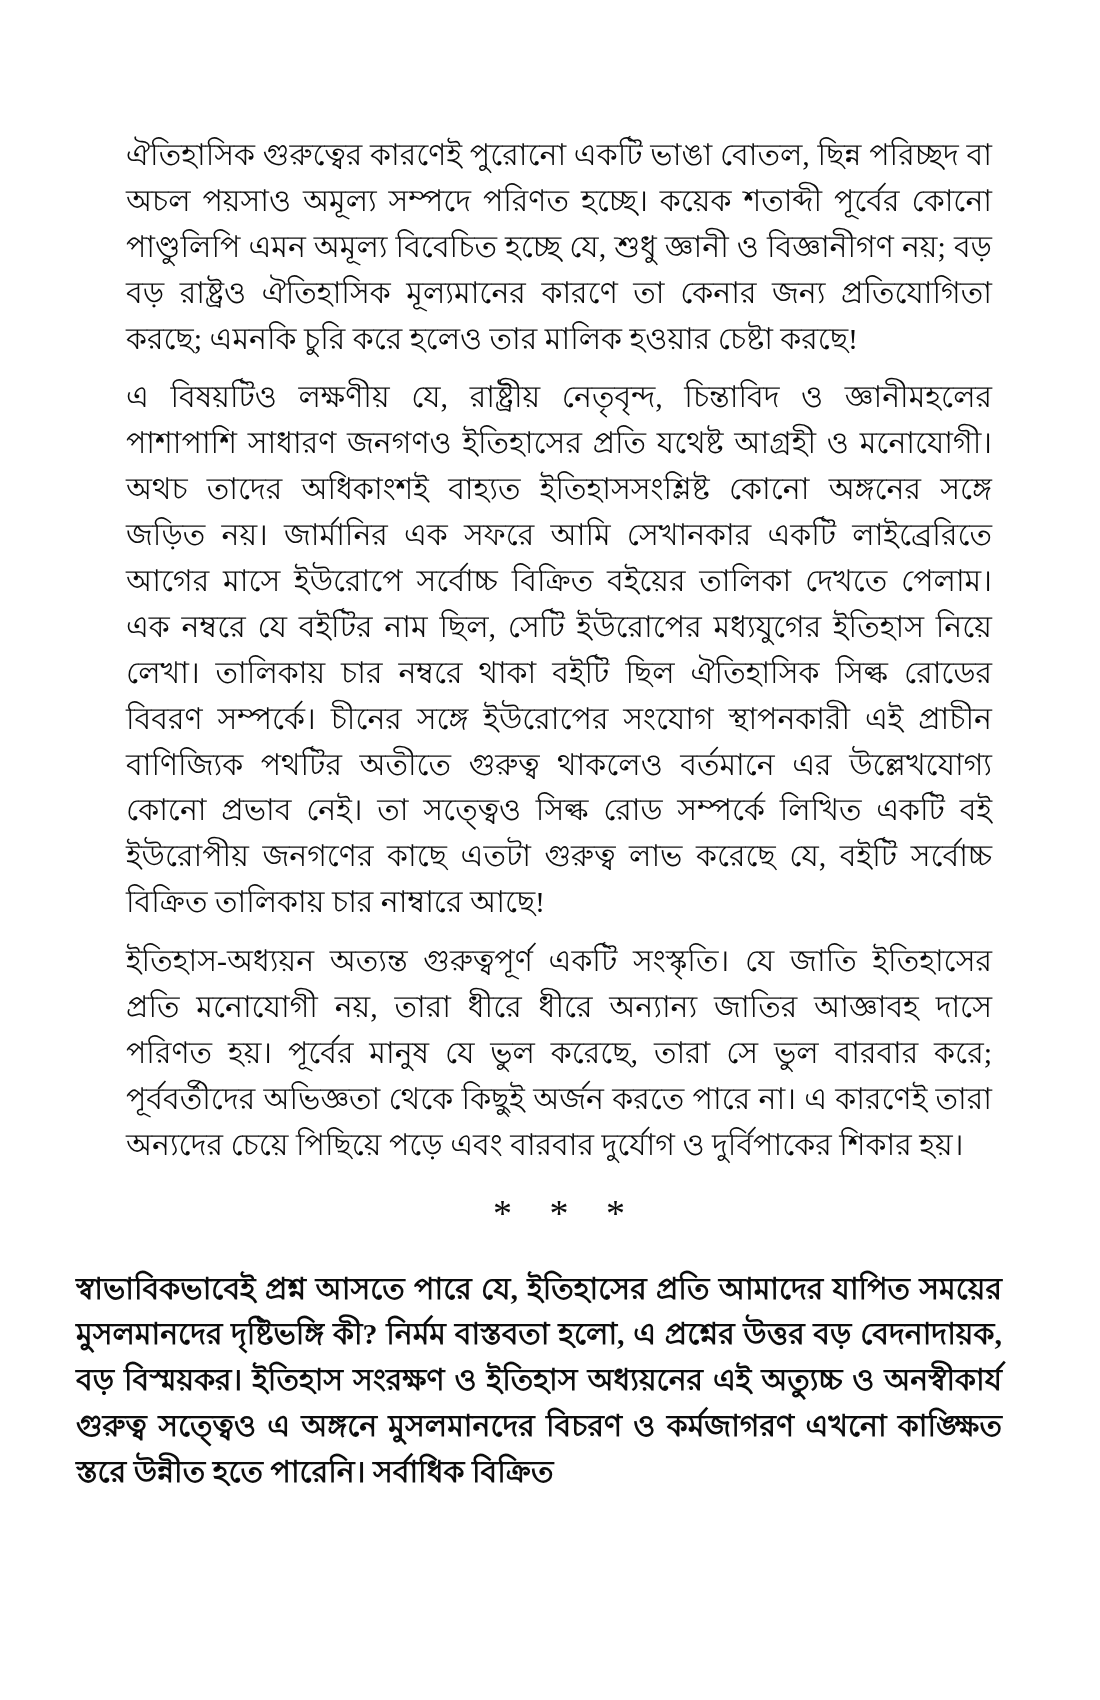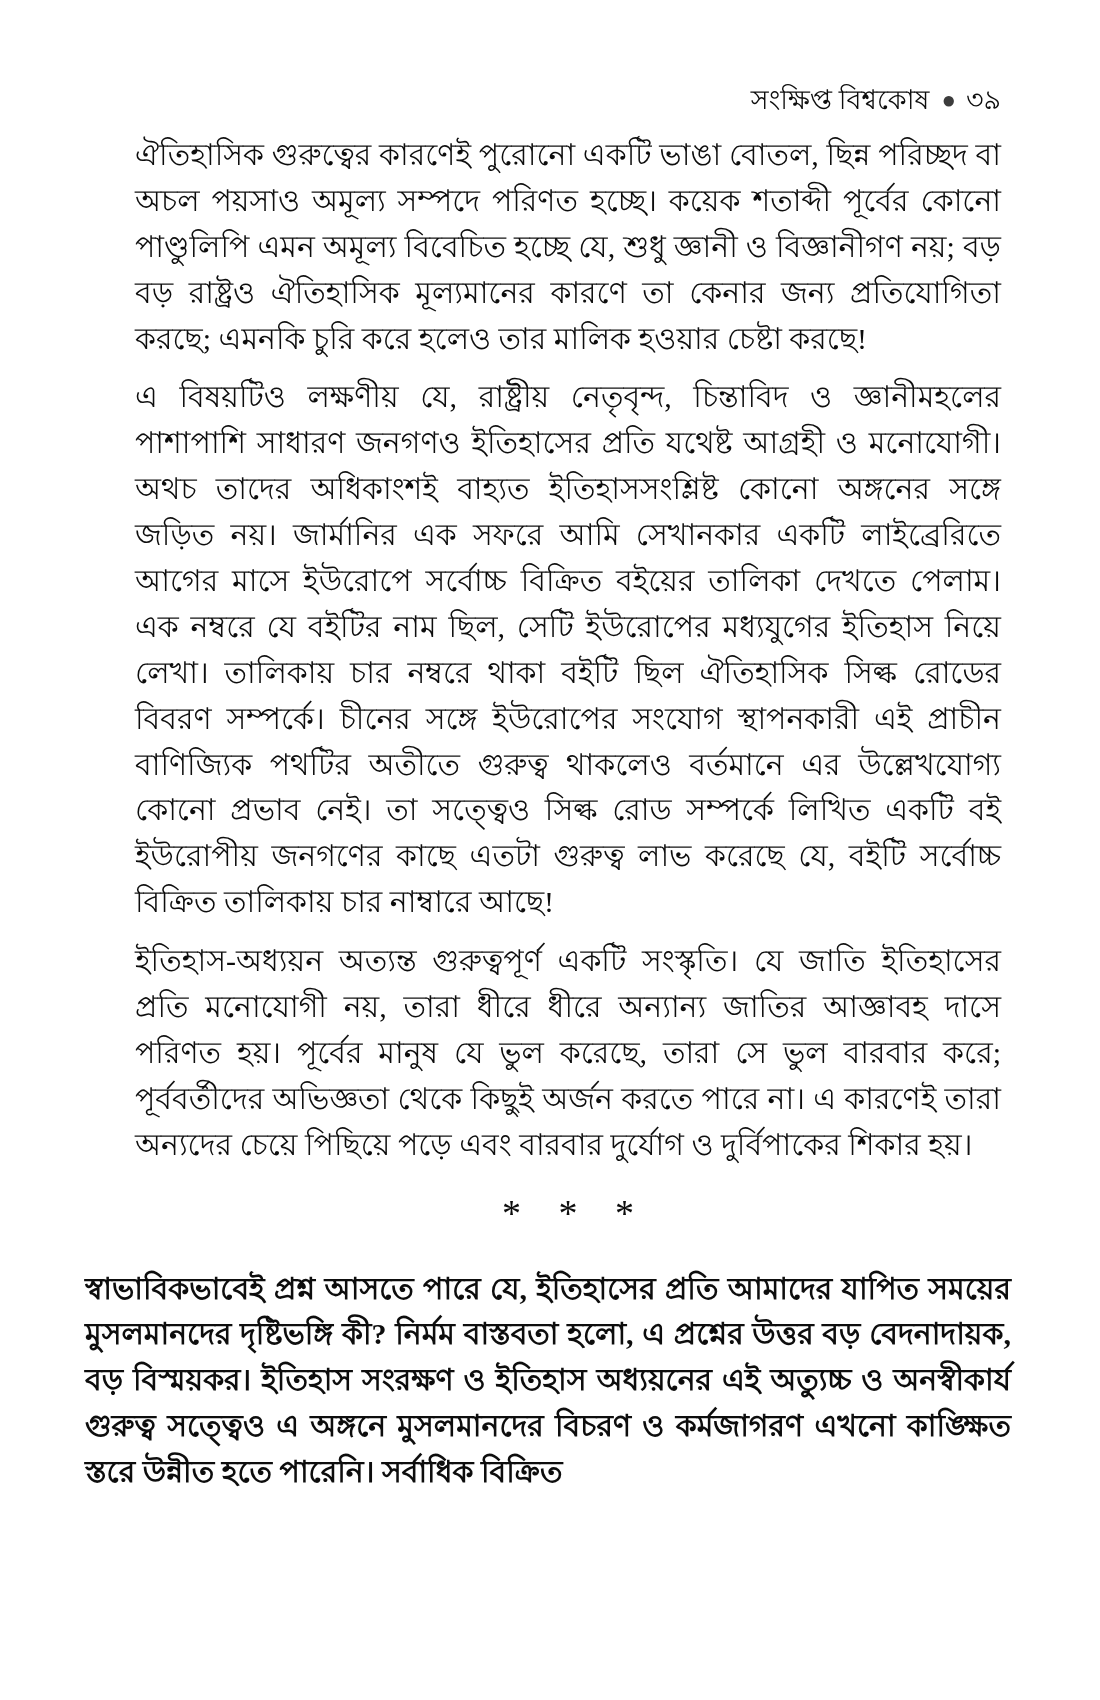--- a/index.html
+++ b/index.html
@@ -29,21 +29,21 @@
   .running-header .bullet {
     display: inline-block;
     color: #3c3c3c;
     font-size: 24px;
     padding: 0 10px 0 12px;
     vertical-align: 1px;
   }
   .content {
     position: absolute;
     top: 132px;
-    left: 135px;
+    left: 126px;
     width: 866px;
     font-size: 30px;
     line-height: 1.53;
     text-align: justify;
     text-justify: inter-word;
   }
   .content p {
     margin: 0 0 13px 0;
   }
   .separator {
@@ -58,23 +58,20 @@
     margin-left: -50px !important;
     margin-right: -10px !important;
     font-weight: bold;
   }
 </style>
 </head>
 <body>
 
 <div class="page">
 
-  <div class="running-header">
-    <span>সংক্ষিপ্ত বিশ্বকোষ</span><span class="bullet">●</span><span>৩৯</span>
-  </div>
 
   <div class="content">
     <p>ঐতিহাসিক গুরুত্বের কারণেই পুরোনো একটি ভাঙা বোতল, ছিন্ন পরিচ্ছদ বা অচল পয়সাও অমূল্য সম্পদে পরিণত হচ্ছে। কয়েক শতাব্দী পূর্বের কোনো পাণ্ডুলিপি এমন অমূল্য বিবেচিত হচ্ছে যে, শুধু জ্ঞানী ও বিজ্ঞানীগণ নয়; বড় বড় রাষ্ট্রও ঐতিহাসিক মূল্যমানের কারণে তা কেনার জন্য প্রতিযোগিতা করছে; এমনকি চুরি করে হলেও তার মালিক হওয়ার চেষ্টা করছে!</p>
     <p>এ বিষয়টিও লক্ষণীয় যে, রাষ্ট্রীয় নেতৃবৃন্দ, চিন্তাবিদ ও জ্ঞানীমহলের পাশাপাশি সাধারণ জনগণও ইতিহাসের প্রতি যথেষ্ট আগ্রহী ও মনোযোগী। অথচ তাদের অধিকাংশই বাহ্যত ইতিহাসসংশ্লিষ্ট কোনো অঙ্গনের সঙ্গে জড়িত নয়। জার্মানির এক সফরে আমি সেখানকার একটি লাইব্রেরিতে আগের মাসে ইউরোপে সর্বোচ্চ বিক্রিত বইয়ের তালিকা দেখতে পেলাম। এক নম্বরে যে বইটির নাম ছিল, সেটি ইউরোপের মধ্যযুগের ইতিহাস নিয়ে লেখা। তালিকায় চার নম্বরে থাকা বইটি ছিল ঐতিহাসিক সিল্ক রোডের বিবরণ সম্পর্কে। চীনের সঙ্গে ইউরোপের সংযোগ স্থাপনকারী এই প্রাচীন বাণিজ্যিক পথটির অতীতে গুরুত্ব থাকলেও বর্তমানে এর উল্লেখযোগ্য কোনো প্রভাব নেই। তা সত্ত্বেও সিল্ক রোড সম্পর্কে লিখিত একটি বই ইউরোপীয় জনগণের কাছে এতটা গুরুত্ব লাভ করেছে যে, বইটি সর্বোচ্চ বিক্রিত তালিকায় চার নাম্বারে আছে!</p>
     <p>ইতিহাস-অধ্যয়ন অত্যন্ত গুরুত্বপূর্ণ একটি সংস্কৃতি। যে জাতি ইতিহাসের প্রতি মনোযোগী নয়, তারা ধীরে ধীরে অন্যান্য জাতির আজ্ঞাবহ দাসে পরিণত হয়। পূর্বের মানুষ যে ভুল করেছে, তারা সে ভুল বারবার করে; পূর্ববর্তীদের অভিজ্ঞতা থেকে কিছুই অর্জন করতে পারে না। এ কারণেই তারা অন্যদের চেয়ে পিছিয়ে পড়ে এবং বারবার দুর্যোগ ও দুর্বিপাকের শিকার হয়।</p>
     <div class="separator">* * *</div>
     <p class="para-wide">স্বাভাবিকভাবেই প্রশ্ন আসতে পারে যে, ইতিহাসের প্রতি আমাদের যাপিত সময়ের মুসলমানদের দৃষ্টিভঙ্গি কী? নির্মম বাস্তবতা হলো, এ প্রশ্নের উত্তর বড় বেদনাদায়ক, বড় বিস্ময়কর। ইতিহাস সংরক্ষণ ও ইতিহাস অধ্যয়নের এই অত্যুচ্চ ও অনস্বীকার্য গুরুত্ব সত্ত্বেও এ অঙ্গনে মুসলমানদের বিচরণ ও কর্মজাগরণ এখনো কাঙ্ক্ষিত স্তরে উন্নীত হতে পারেনি। সর্বাধিক বিক্রিত</p>
   </div>
 
 </div>

